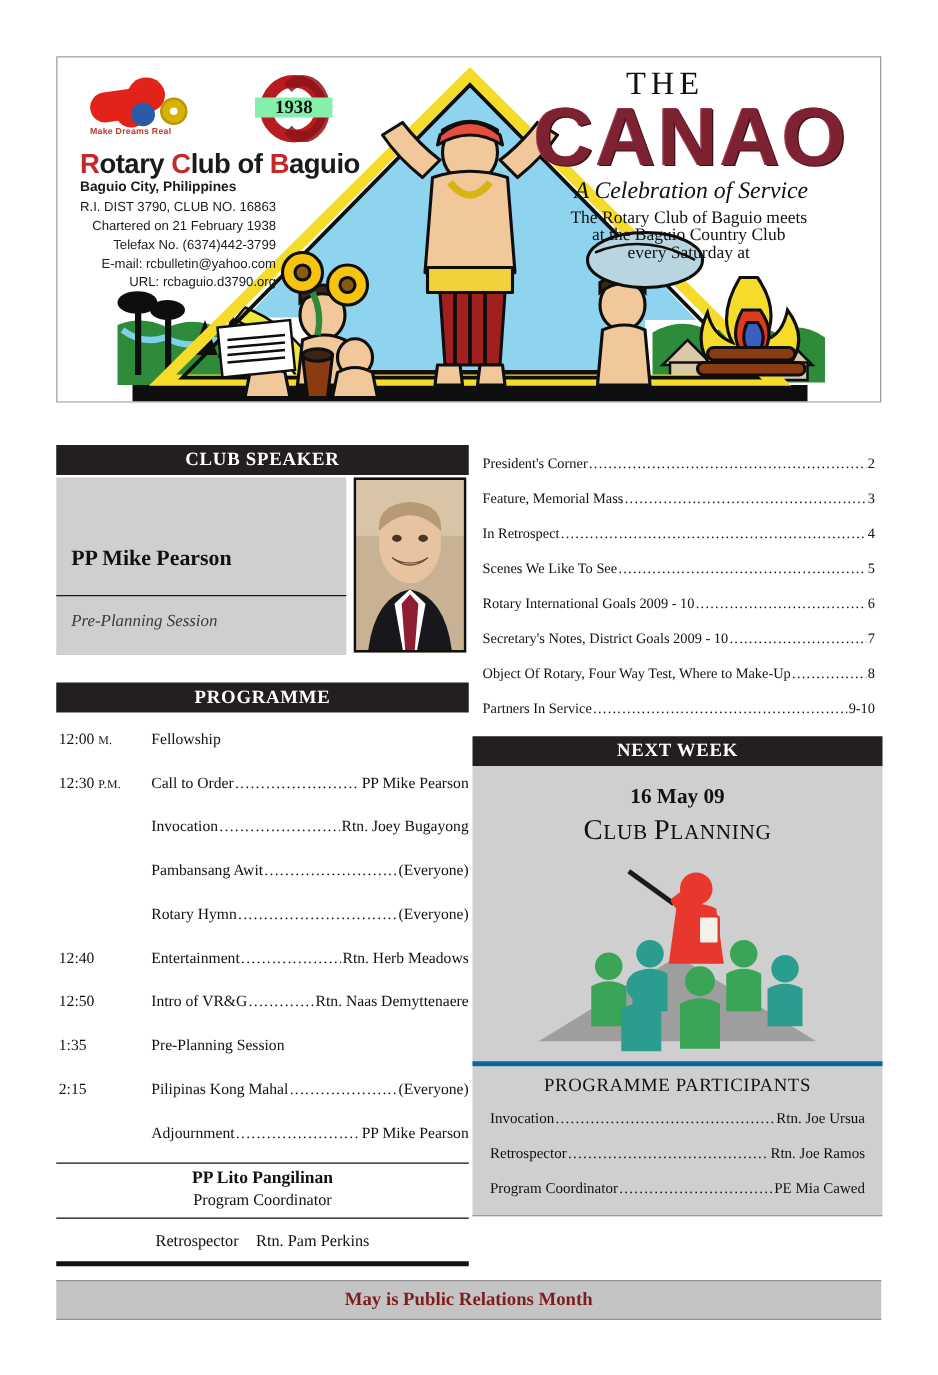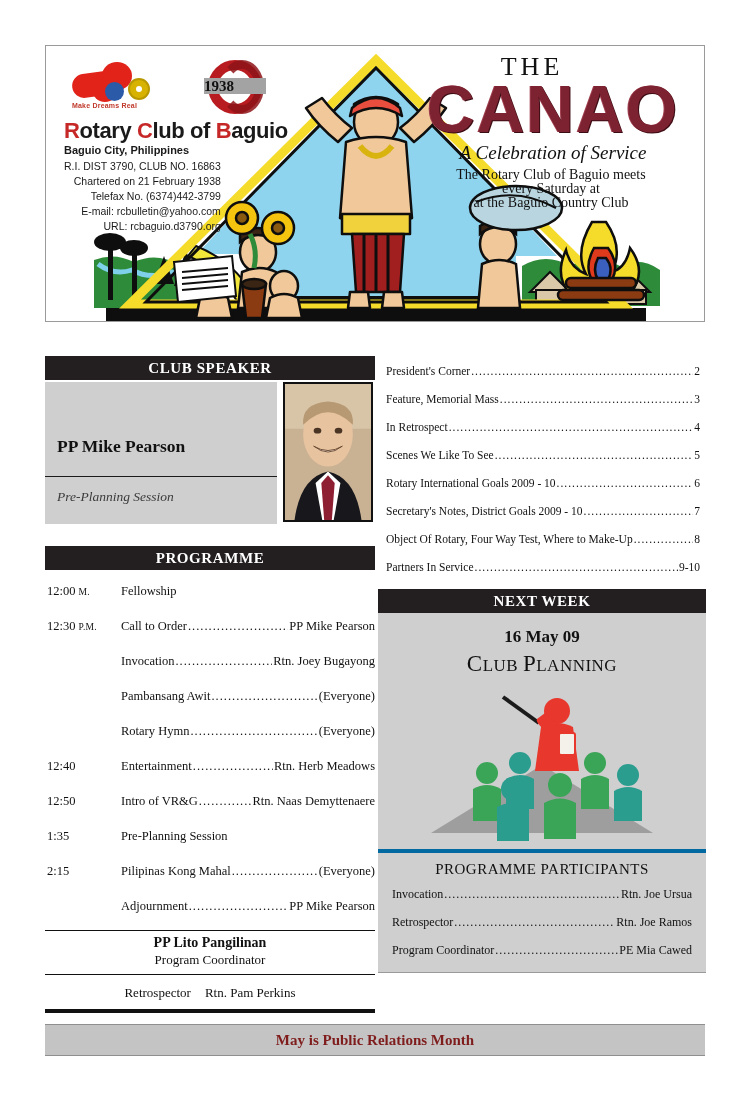--- a/index.html
+++ b/index.html
@@ -128,26 +128,27 @@
     border-radius: 50%;
     border: 9px solid #8e1418;
     border-left-color: transparent;
     box-sizing: border-box;
     opacity: .85;
   }
   .em-year {
     position: absolute;
     left: 0; top: 20px;
     width: 62px;
+    text-align: center;
     font-family: "Liberation Serif", serif;
     font-size: 15px;
     font-weight: bold;
     color: #111;
     z-index: 3;
-    background: #a3a3a3;
+    background: #86efac;
     line-height: 16px;
     height: 16px;
   }
   .club-title {
     position: absolute;
     left: 18px; top: 72px;
     font-family: "Liberation Sans", sans-serif;
     font-size: 22px;
     font-weight: bold;
     color: #1a1a1a;
@@ -640,22 +641,22 @@
         <div>URL: rcbaguio.d3790.org</div>
       </div>
     </div>
 
     <div class="mh-right">
       <div class="the-word">THE</div>
       <div class="canao">CANAO</div>
       <div class="celebration">A Celebration of Service</div>
       <div class="meets">
           <div>The Rotary Club of Baguio meets</div>
+          <div>at the Baguio Country Club</div>
           <div>every Saturday at</div>
-          <div>at the Baguio Country Club</div>
         </div>
     </div>
   </div>
 
 
   <div class="col-left">
 
     <div class="sec-head">CLUB SPEAKER</div>
 
     <div class="speaker-box">

